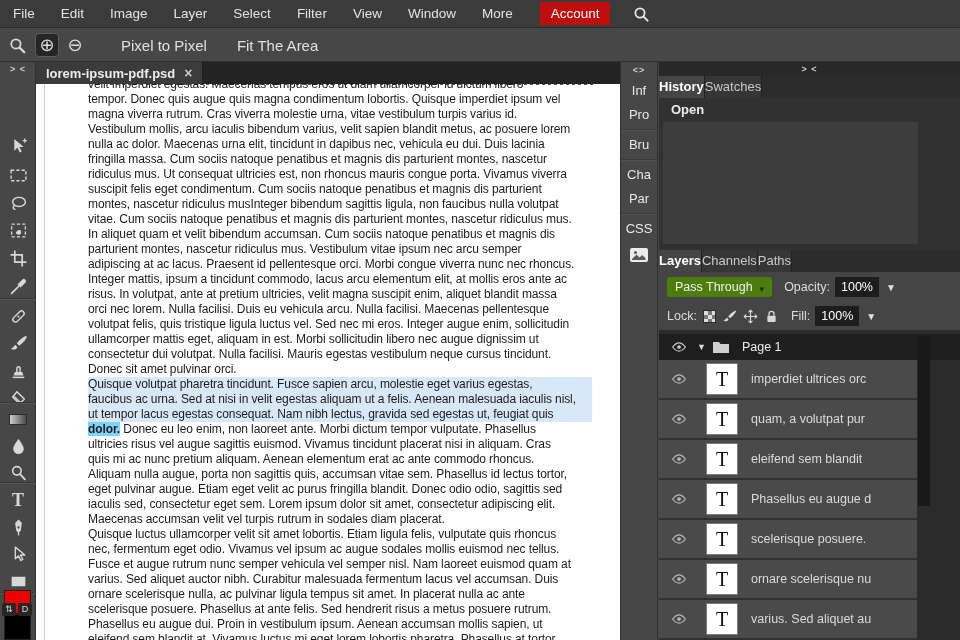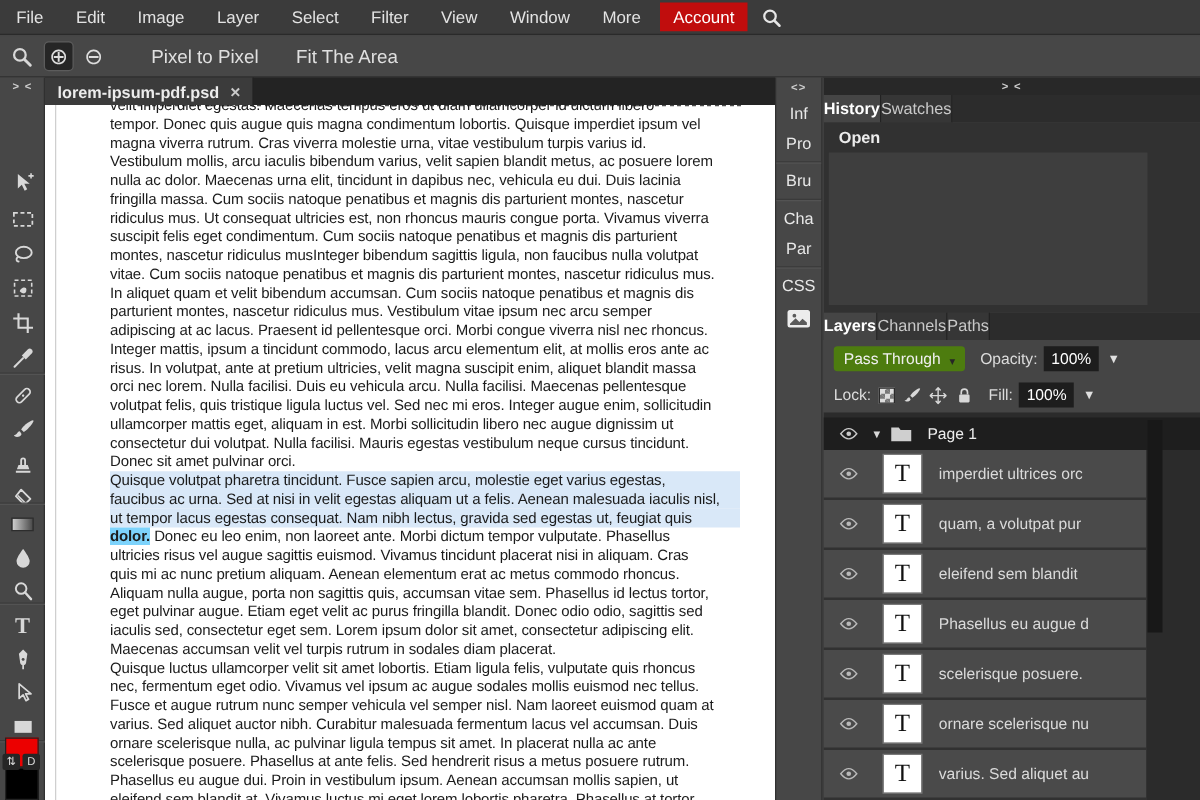--- a/index.html
+++ b/index.html
@@ -3,21 +3,21 @@
 <meta charset="utf-8">
 <style>
   * { margin:0; padding:0; box-sizing:border-box; }
   html,body { width:960px; height:640px; overflow:hidden; background:#454545;
               font-family:"Liberation Sans", sans-serif; }
   #app { position:relative; width:960px; height:640px; background:#454545; color:#e3e3e3; }
   svg { display:block; }
 
   
   .menubar { position:absolute; left:0; top:0; width:960px; height:28px; background:#3b3b3b;
-             border-bottom:1px solid #2a2a2a; display:flex; align-items:center; }
+             border-bottom:1px solid #2a2a2a; display:flex; align-items:center;gap:12px; }
   .menu-items { display:flex; align-items:center; height:100%; }
   .menu-item { padding:0 13px; font-size:13.5px; color:#e3e3e3; line-height:28px; cursor:default; }
   .account-btn { background:#c00d0d; color:#fff; font-size:13.5px; padding:4px 11px; margin-left:2px; }
   .menu-search { margin-left:10px; }
 
   
   .viewbar { position:absolute; left:0; top:29px; width:960px; height:33px; background:#474747;
              display:flex; align-items:center; border-bottom:1px solid #2f2f2f; }
   .viewbar .mag { margin:0 8px 0 8px; }
   .zoombtn { width:24px; height:24px; display:flex; align-items:center; justify-content:center;
@@ -304,40 +304,40 @@
           <div class="tline">magna viverra rutrum. Cras viverra molestie urna, vitae vestibulum turpis varius id.</div>
           <div class="tline">Vestibulum mollis, arcu iaculis bibendum varius, velit sapien blandit metus, ac posuere lorem</div>
           <div class="tline">nulla ac dolor. Maecenas urna elit, tincidunt in dapibus nec, vehicula eu dui. Duis lacinia</div>
           <div class="tline">fringilla massa. Cum sociis natoque penatibus et magnis dis parturient montes, nascetur</div>
           <div class="tline">ridiculus mus. Ut consequat ultricies est, non rhoncus mauris congue porta. Vivamus viverra</div>
           <div class="tline">suscipit felis eget condimentum. Cum sociis natoque penatibus et magnis dis parturient</div>
           <div class="tline">montes, nascetur ridiculus musInteger bibendum sagittis ligula, non faucibus nulla volutpat</div>
           <div class="tline">vitae. Cum sociis natoque penatibus et magnis dis parturient montes, nascetur ridiculus mus.</div>
           <div class="tline">In aliquet quam et velit bibendum accumsan. Cum sociis natoque penatibus et magnis dis</div>
           <div class="tline">parturient montes, nascetur ridiculus mus. Vestibulum vitae ipsum nec arcu semper</div>
-          <div class="tline">adipiscing at ac lacus. Praesent id pellentesque orci. Morbi congue viverra nisl nec rhoncus.</div>
+          <div class="tline">adipiscing at ac lacus. Praesent id pellentesque orci. Morbi congue viverra nunc nec rhoncus.</div>
           <div class="tline">Integer mattis, ipsum a tincidunt commodo, lacus arcu elementum elit, at mollis eros ante ac</div>
           <div class="tline">risus. In volutpat, ante at pretium ultricies, velit magna suscipit enim, aliquet blandit massa</div>
           <div class="tline">orci nec lorem. Nulla facilisi. Duis eu vehicula arcu. Nulla facilisi. Maecenas pellentesque</div>
           <div class="tline">volutpat felis, quis tristique ligula luctus vel. Sed nec mi eros. Integer augue enim, sollicitudin</div>
           <div class="tline">ullamcorper mattis eget, aliquam in est. Morbi sollicitudin libero nec augue dignissim ut</div>
           <div class="tline">consectetur dui volutpat. Nulla facilisi. Mauris egestas vestibulum neque cursus tincidunt.</div>
           <div class="tline">Donec sit amet pulvinar orci.</div>
         </div>
       <div>
 
       <div class="tline hl-full">Quisque volutpat pharetra tincidunt. Fusce sapien arcu, molestie eget varius egestas,</div>
           <div class="tline hl-full">faucibus ac urna. Sed at nisi in velit egestas aliquam ut a felis. Aenean malesuada iaculis nisl,</div>
           <div class="tline hl-full">ut tempor lacus egestas consequat. Nam nibh lectus, gravida sed egestas ut, feugiat quis</div>
         </div>
       <div class="tline"><span class="hl-part">dolor.</span><span> Donec eu leo enim, non laoreet ante. Morbi dictum tempor vulputate. Phasellus</span></div>
       <div>
 
       <div class="tline">ultricies risus vel augue sagittis euismod. Vivamus tincidunt placerat nisi in aliquam. Cras</div>
-          <div class="tline">quis mi ac nunc pretium aliquam. Aenean elementum erat ac metus commodo rhoncus.</div>
+          <div class="tline">quis mi ac nunc pretium aliquam. Aenean elementum erat ac ante commodo rhoncus.</div>
           <div class="tline">Aliquam nulla augue, porta non sagittis quis, accumsan vitae sem. Phasellus id lectus tortor,</div>
           <div class="tline">eget pulvinar augue. Etiam eget velit ac purus fringilla blandit. Donec odio odio, sagittis sed</div>
           <div class="tline">iaculis sed, consectetur eget sem. Lorem ipsum dolor sit amet, consectetur adipiscing elit.</div>
           <div class="tline">Maecenas accumsan velit vel turpis rutrum in sodales diam placerat.</div>
           <div class="tline">Quisque luctus ullamcorper velit sit amet lobortis. Etiam ligula felis, vulputate quis rhoncus</div>
           <div class="tline">nec, fermentum eget odio. Vivamus vel ipsum ac augue sodales mollis euismod nec tellus.</div>
           <div class="tline">Fusce et augue rutrum nunc semper vehicula vel semper nisl. Nam laoreet euismod quam at</div>
           <div class="tline">varius. Sed aliquet auctor nibh. Curabitur malesuada fermentum lacus vel accumsan. Duis</div>
           <div class="tline">ornare scelerisque nulla, ac pulvinar ligula tempus sit amet. In placerat nulla ac ante</div>
           <div class="tline">scelerisque posuere. Phasellus at ante felis. Sed hendrerit risus a metus posuere rutrum.</div>

